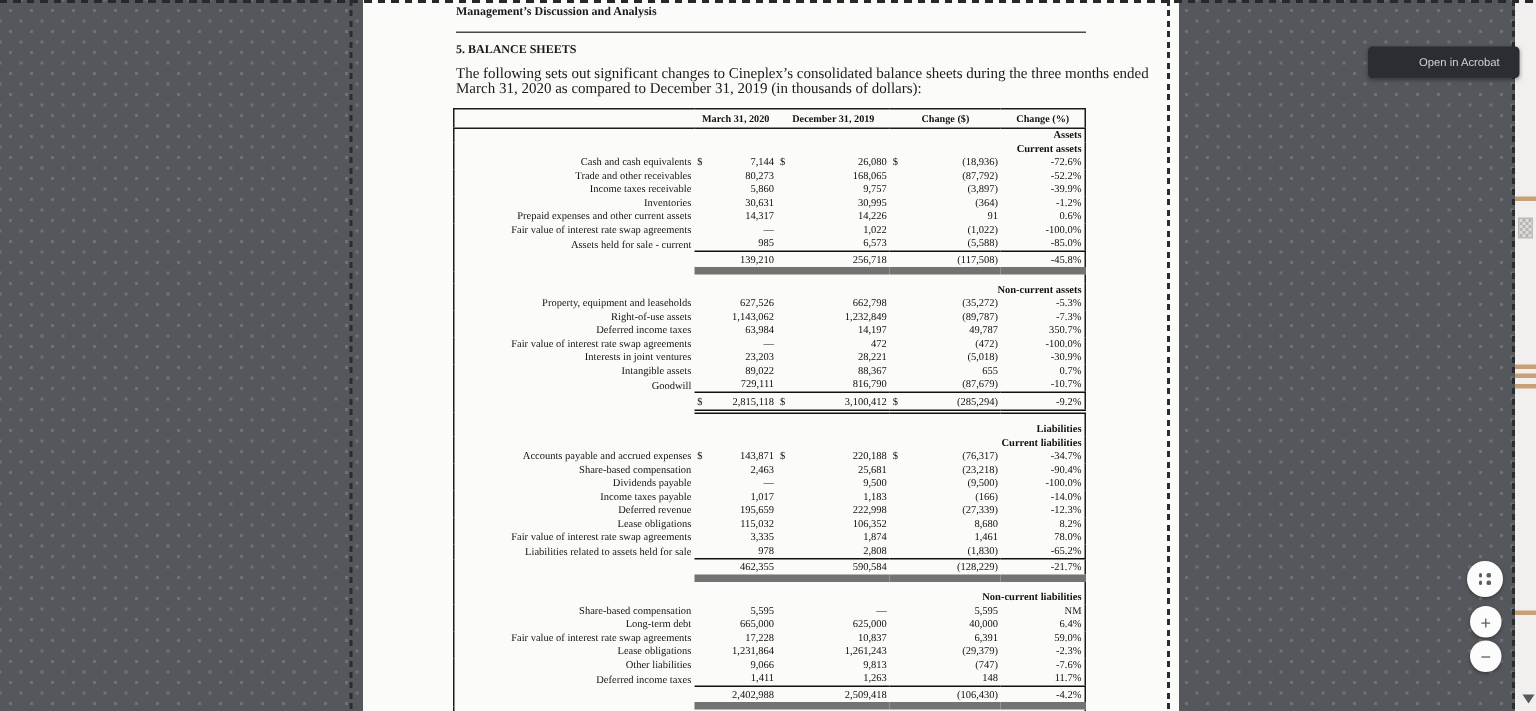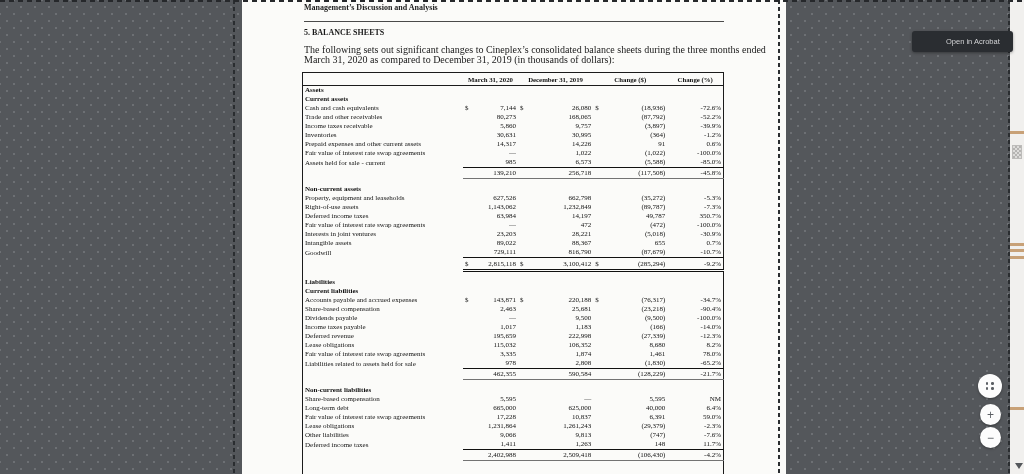--- a/index.html
+++ b/index.html
@@ -30,29 +30,29 @@
   .sec-title{margin:6px 0 0 62px;font-size:8px;line-height:10px;font-weight:bold;white-space:nowrap;}
   .intro{margin:7px 0 0 62px;font-size:10px;line-height:10px;}
   .intro span{display:block;white-space:nowrap;}
 
   
   table.bs{margin:7px 0 0 60px;width:422px;border-collapse:collapse;border:1px solid #1b1b1b;
     table-layout:fixed;font-size:7px;color:#111;font-family:"Liberation Serif", serif;}
   table.bs th{font-size:6.8px;font-weight:bold;text-align:center;vertical-align:bottom;
     padding:3px 2px 2px;border-bottom:1px solid #1b1b1b;white-space:nowrap;overflow:hidden;}
   table.bs td{height:9px;line-height:9px;vertical-align:bottom;padding:0 2px;white-space:nowrap;overflow:hidden;}
-  td.label{text-align:left;padding-left:3px;}
+  td.label{text-align:right;padding-left:3px;}
   tr.section td{font-weight:bold;}
   td.num{text-align:right;}
   td.c0{padding-right:5px}
   td.c1{padding-right:7px}
   td.c2{padding-right:4px}
   td.c3{padding-right:2px}
   .dollar{float:left;}
-  tr.subtotal td.num{border-top:1px solid #111;border-bottom:1px solid #737373;height:10px;}
+  tr.subtotal td.num{border-top:1px solid #111;border-bottom:5px solid #737373;height:10px;}
   tr.total td.num{border-top:1px solid #111;border-bottom:3px double #111;height:11px;}
   tr.spacer td{height:6px;}
   tr.tail td{height:18px;}
 
   
   .toast{position:absolute;left:912px;top:31px;width:101px;height:21px;background:#2a2d31;
     border-radius:3px;display:flex;align-items:center;padding:0 6px;box-sizing:border-box;
     z-index:10;box-shadow:0 1px 3px rgba(0,0,0,.35);cursor:pointer;gap:24px;}
   .toast .label{font-size:7.5px;color:#d2d3d5;margin-left:4px;white-space:nowrap;}
   .toast .close{margin-left:auto;color:#8e9093;font-size:9px;line-height:1;cursor:pointer;font-family:"Liberation Sans",sans-serif;}

